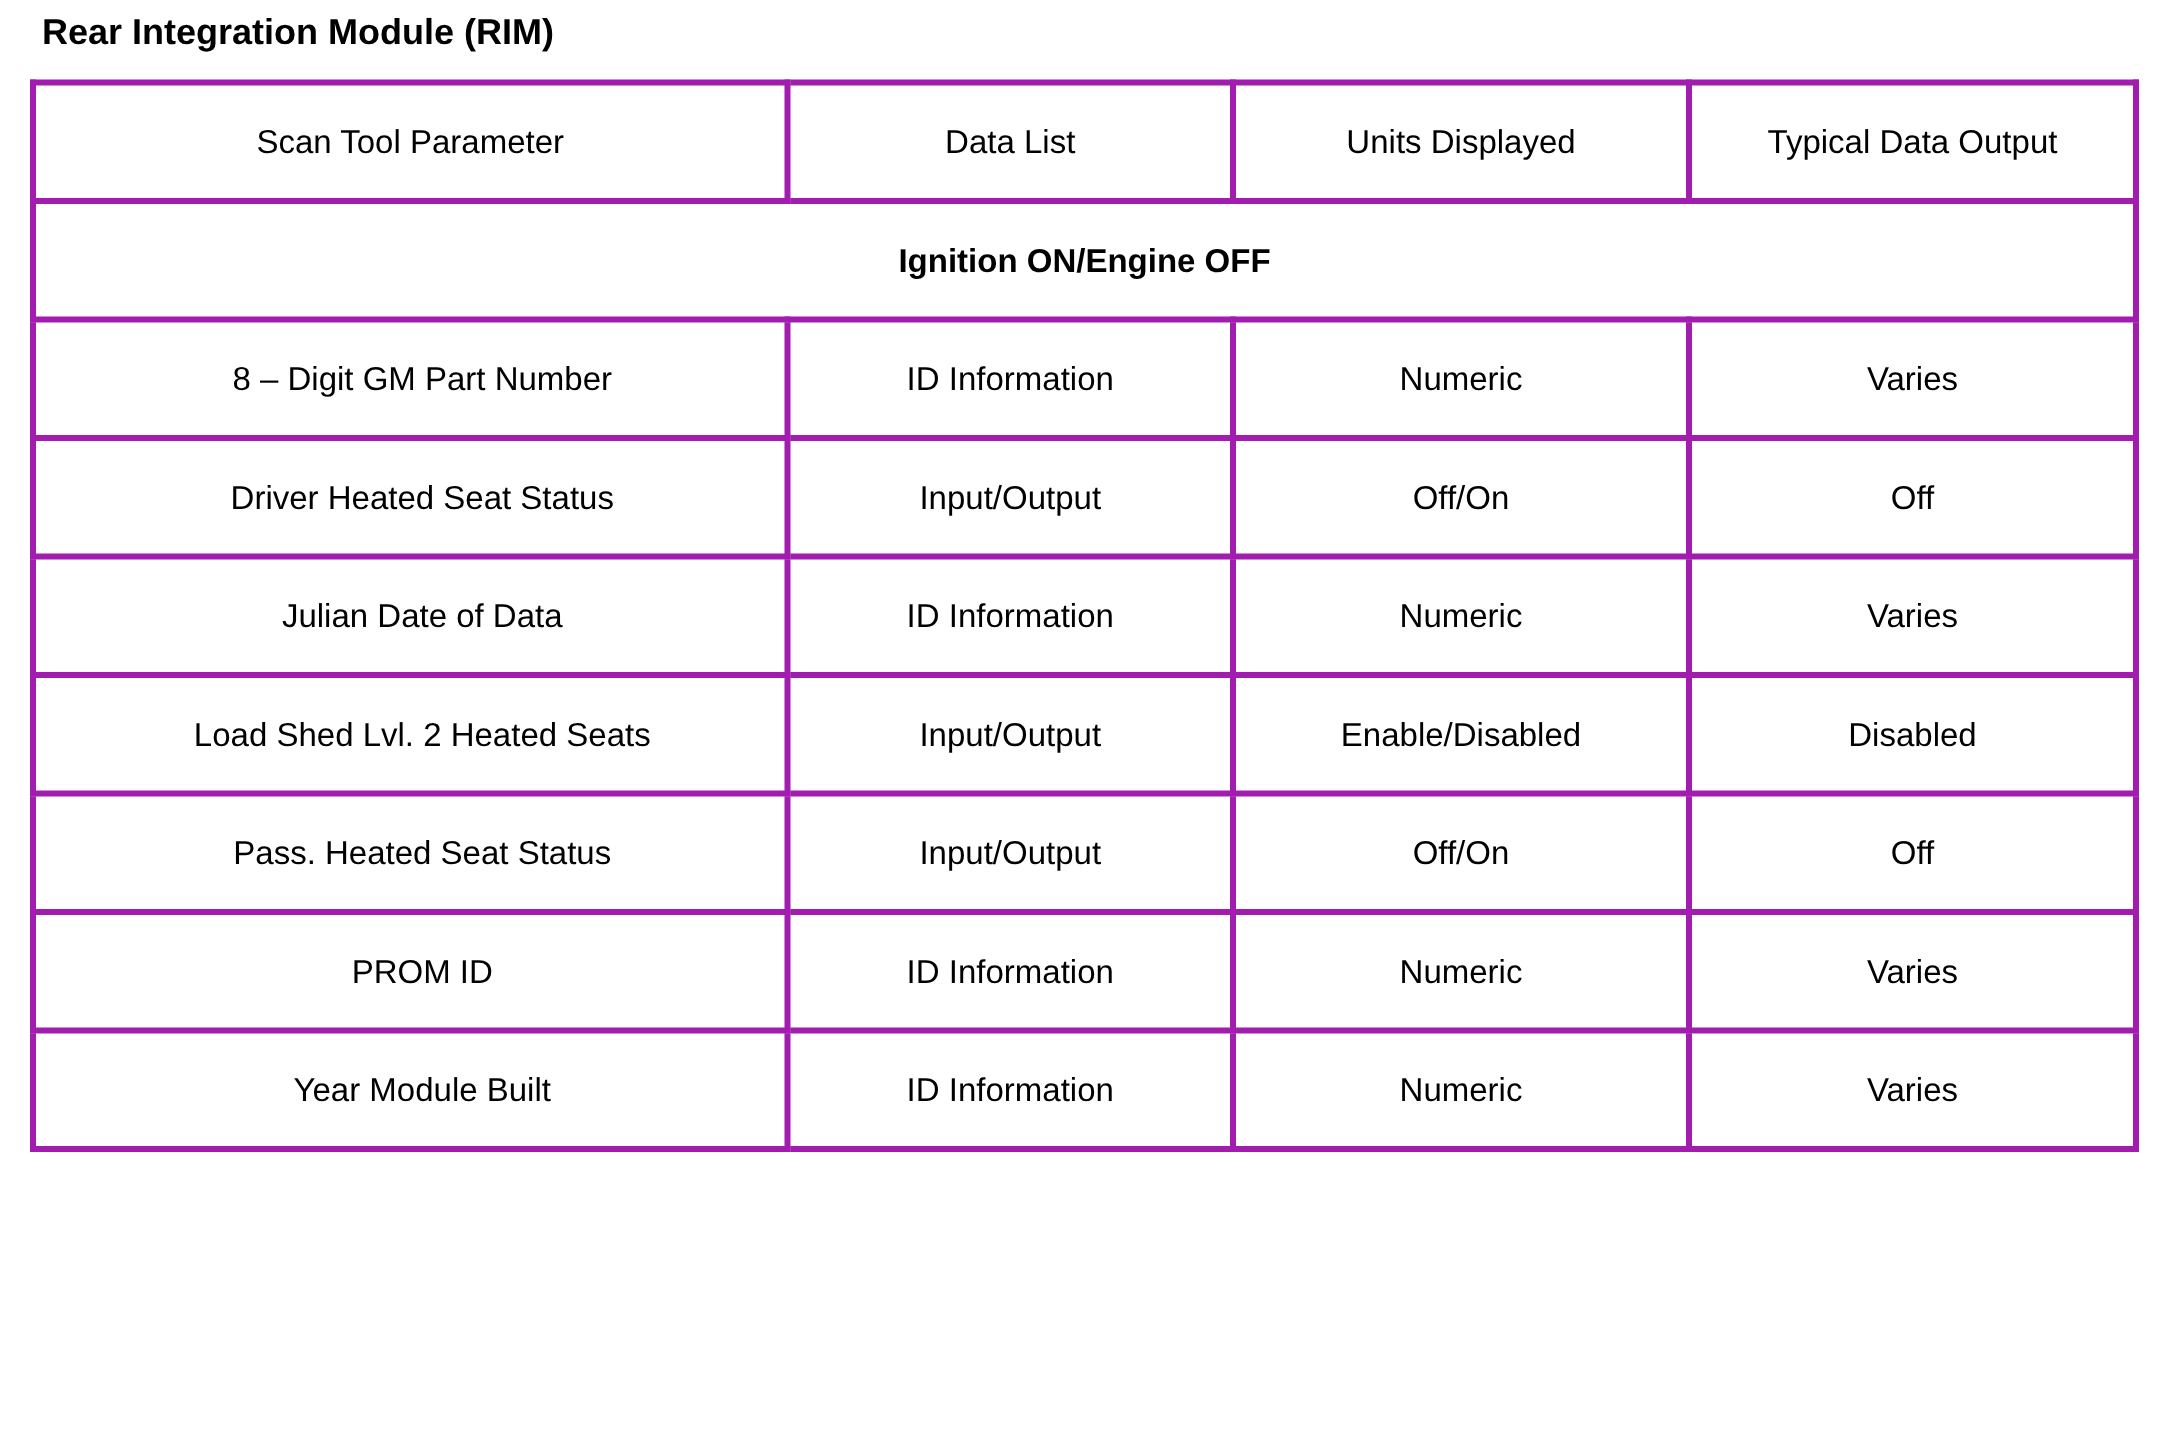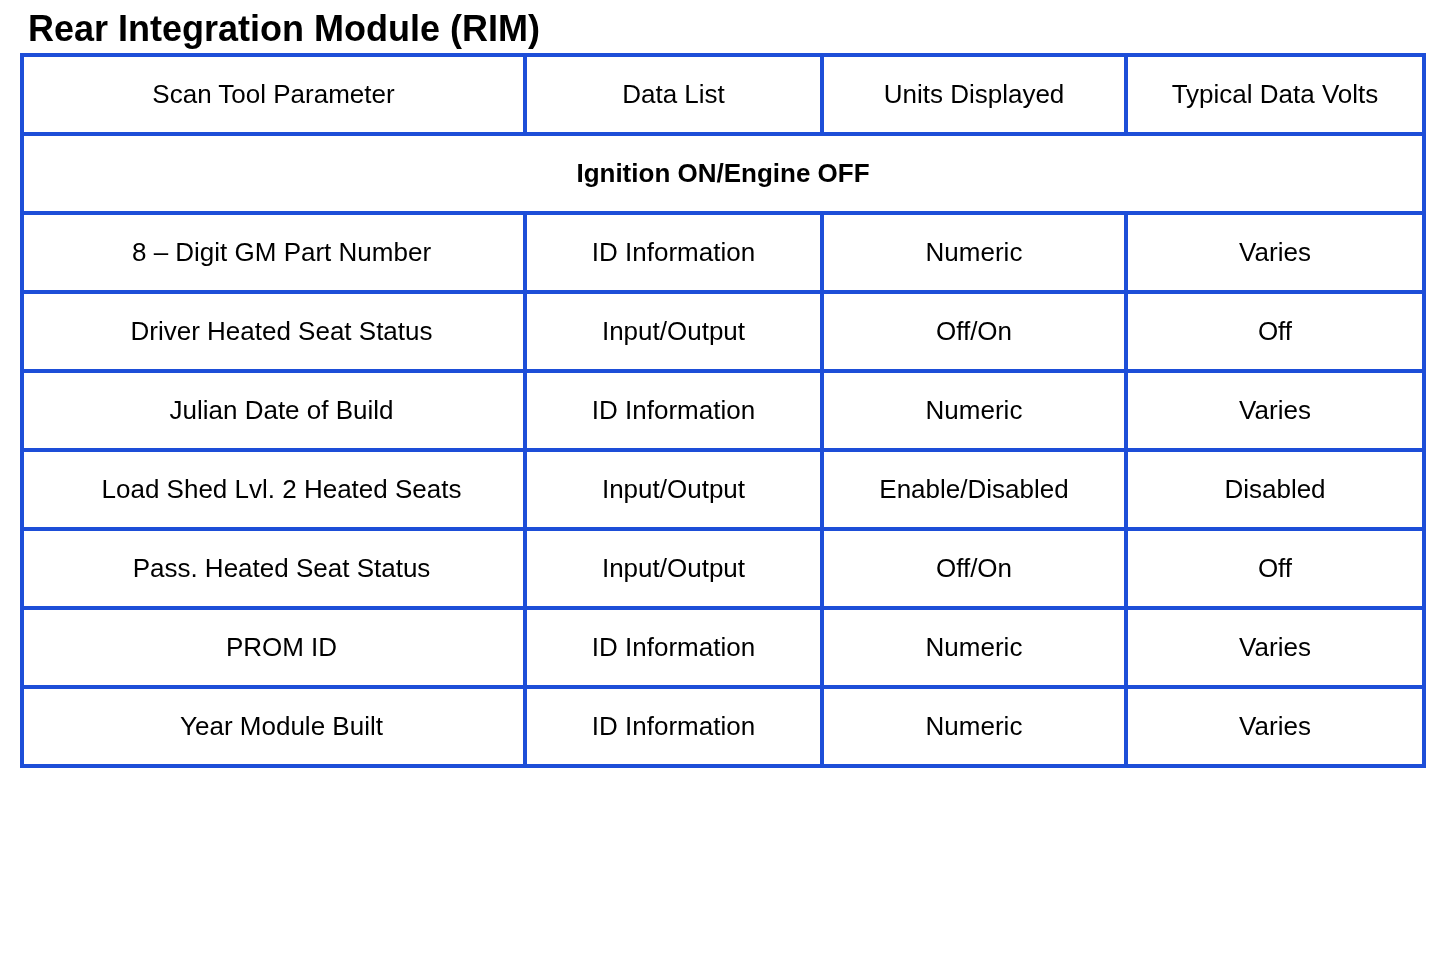--- a/index.html
+++ b/index.html
@@ -12,39 +12,39 @@
     overflow: hidden;
     background: #ffffff;
     color: #000000;
     font-family: "Liberation Sans", sans-serif;
     position: relative;
   }
   .doc-title {
     position: absolute;
     left: 28px;
     top: 8px;
-    font-size: 36px;
+    font-size: 24px;
     font-weight: bold;
     margin: 0;
     white-space: nowrap;
   }
   table.rim-table {
     position: absolute;
     left: 20px;
     top: 53px;
     width: 1402px;
     border-collapse: collapse;
     table-layout: fixed;
   }
   table.rim-table th,
   table.rim-table td {
-    border: 4px solid #1d4ed8;
+    border: 4px solid #a21caf;
     height: 75px;
     padding: 0;
-    font-size: 26px;
+    font-size: 22px;
     font-weight: normal;
     text-align: center;
     vertical-align: middle;
     overflow: hidden;
     white-space: nowrap;
   }
   table.rim-table td.cell-param {
     text-align: center;
     padding-left: 16px;
   }
@@ -62,42 +62,42 @@
     <col style="width:503px">
     <col style="width:297px">
     <col style="width:304px">
     <col style="width:298px">
   </colgroup>
   <thead>
     <tr>
       <th>Scan Tool Parameter</th>
       <th>Data List</th>
       <th>Units Displayed</th>
-      <th>Typical Data Volts</th>
+      <th>Typical Data Output</th>
     </tr>
   </thead>
   <tbody id="table-body">
     <tr class="section-row">
       <td colspan="4">Ignition ON/Engine OFF</td>
     </tr>
 
   <tr>
         <td class="cell-param">8 – Digit GM Part Number</td>
         <td class="cell-data">ID Information</td>
         <td class="cell-data">Numeric</td>
         <td class="cell-data">Varies</td>
       </tr>
       <tr>
         <td class="cell-param">Driver Heated Seat Status</td>
         <td class="cell-data">Input/Output</td>
         <td class="cell-data">Off/On</td>
         <td class="cell-data">Off</td>
       </tr>
       <tr>
-        <td class="cell-param">Julian Date of Build</td>
+        <td class="cell-param">Julian Date of Data</td>
         <td class="cell-data">ID Information</td>
         <td class="cell-data">Numeric</td>
         <td class="cell-data">Varies</td>
       </tr>
       <tr>
         <td class="cell-param">Load Shed Lvl. 2 Heated Seats</td>
         <td class="cell-data">Input/Output</td>
         <td class="cell-data">Enable/Disabled</td>
         <td class="cell-data">Disabled</td>
       </tr>

